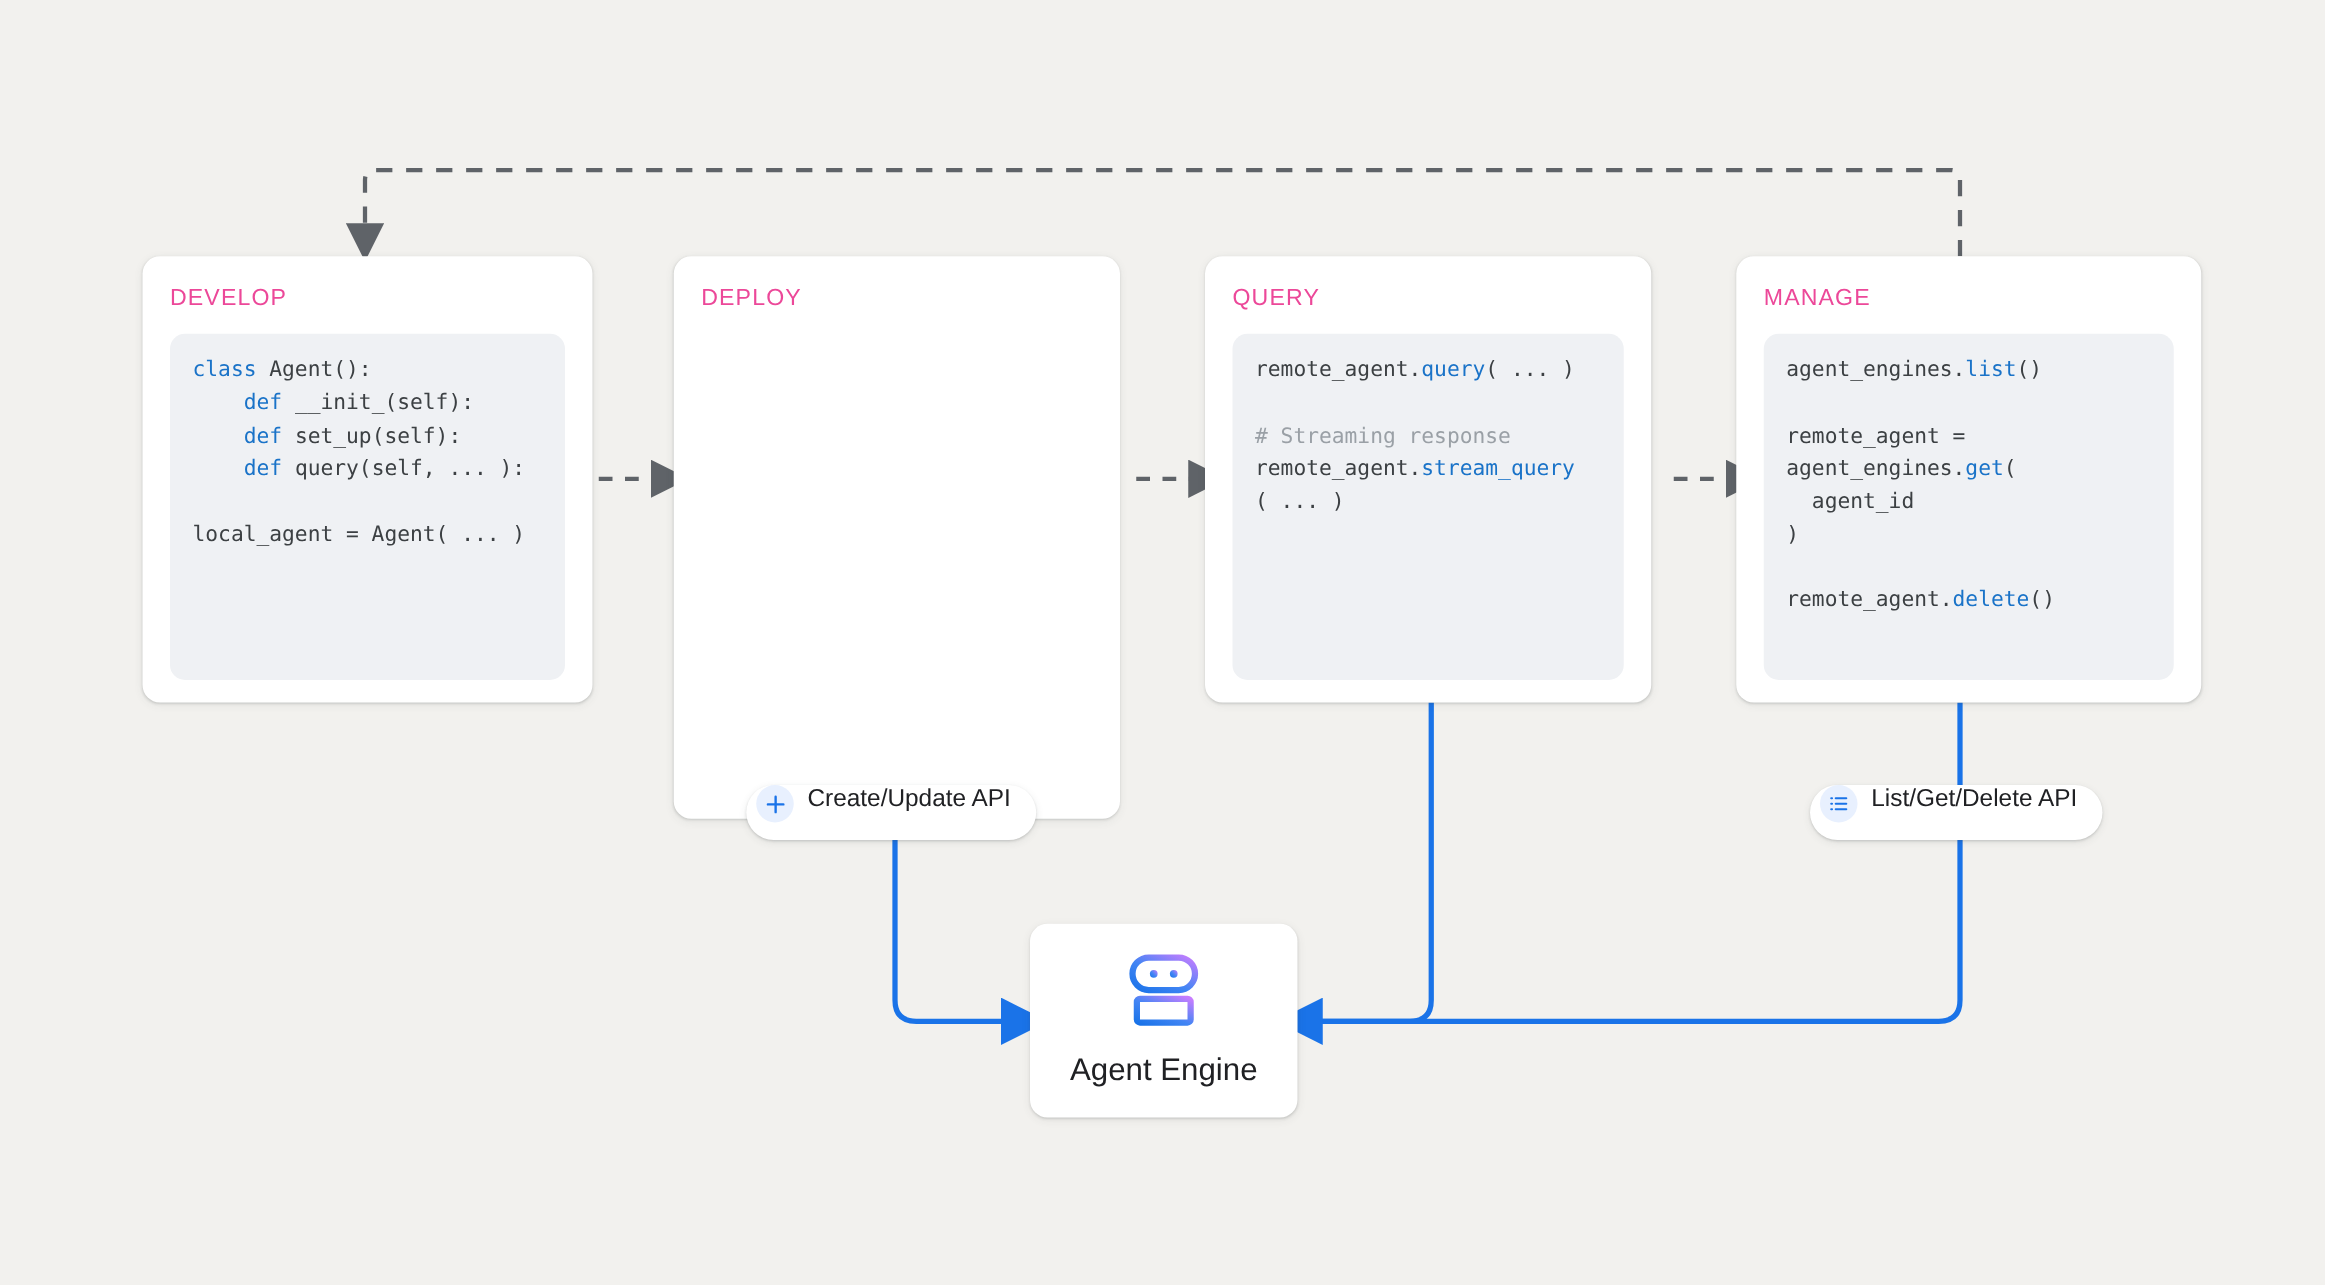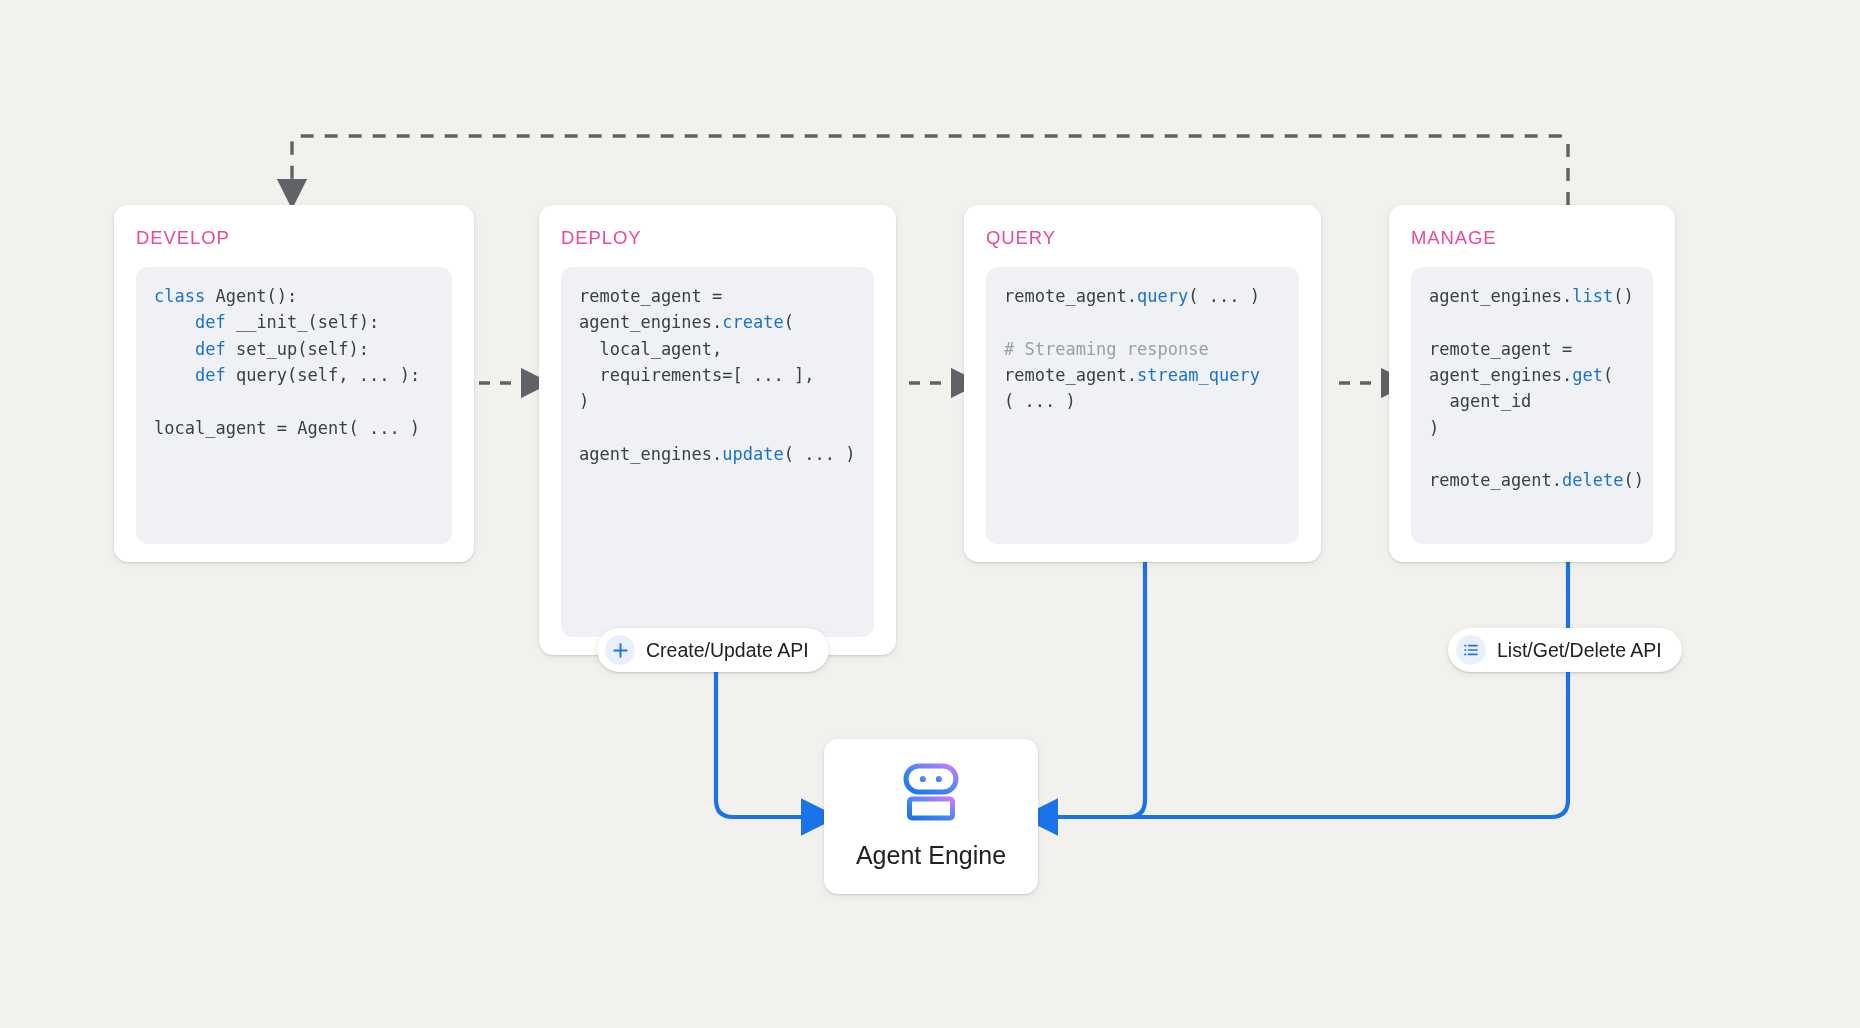--- a/index.html
+++ b/index.html
@@ -48,21 +48,21 @@
   .fn { color: #1a73c8; }
   .cm { color: #9aa0a6; }
 
   
   .pill {
     position: absolute;
     z-index: 4;
     height: 44px;
     background: #ffffff;
     border-radius: 22px;
-    display: flex; align-items: center;
+    display: flex; 
     padding: 0 20px 0 8px;
     box-shadow: 0 1px 2px rgba(60,64,67,.2), 0 2px 7px rgba(60,64,67,.09);
     white-space: nowrap;
   }
   .pill-icon {
     width: 30px; height: 30px; border-radius: 50%;
     background: #e8f0fe;
     display: flex; align-items: center; justify-content: center;
     margin-right: 11px;
     flex: 0 0 auto;
@@ -120,39 +120,32 @@
     <pre class="code"><span class="kw">class </span><span>Agent():</span>
 <span>    </span><span class="kw">def </span><span>__init_(self):</span>
 <span>    </span><span class="kw">def </span><span>set_up(self):</span>
 <span>    </span><span class="kw">def </span><span>query(self, ... ):</span>
 <span></span>
 <span>local_agent = Agent( ... )</span></pre>
   </div>
 
   <div class="card" style="left:539px; top:205px; width:357px; height:450px;">
     <div class="card-title">DEPLOY</div>
-    <pre class="code"><span>remote_agent =</span>
-<span>agent_engines.</span><span class="fn">create</span><span>(</span>
-<span>  local_agent,</span>
-<span>  requirements=[ ... ],</span>
-<span>)</span>
-<span></span>
-<span>agent_engines.</span><span class="fn">update</span><span>( ... )</span></pre>
   </div>
 
   <div class="card" style="left:964px; top:205px; width:357px; height:357px;">
     <div class="card-title">QUERY</div>
     <pre class="code"><span>remote_agent.</span><span class="fn">query</span><span>( ... )</span>
 <span></span>
 <span class="cm"># Streaming response</span>
 <span>remote_agent.</span><span class="fn">stream_query</span>
 <span>( ... )</span></pre>
   </div>
 
-  <div class="card" style="left:1389px; top:205px; width:286px; height:357px;">
+  <div class="card" style="left:1389px; top:205px; width:372px; height:357px;">
     <div class="card-title">MANAGE</div>
     <pre class="code"><span>agent_engines.</span><span class="fn">list</span><span>()</span>
 <span></span>
 <span>remote_agent =</span>
 <span>agent_engines.</span><span class="fn">get</span><span>(</span>
 <span>  agent_id</span>
 <span>)</span>
 <span></span>
 <span>remote_agent.</span><span class="fn">delete</span><span>()</span></pre>
   </div>

